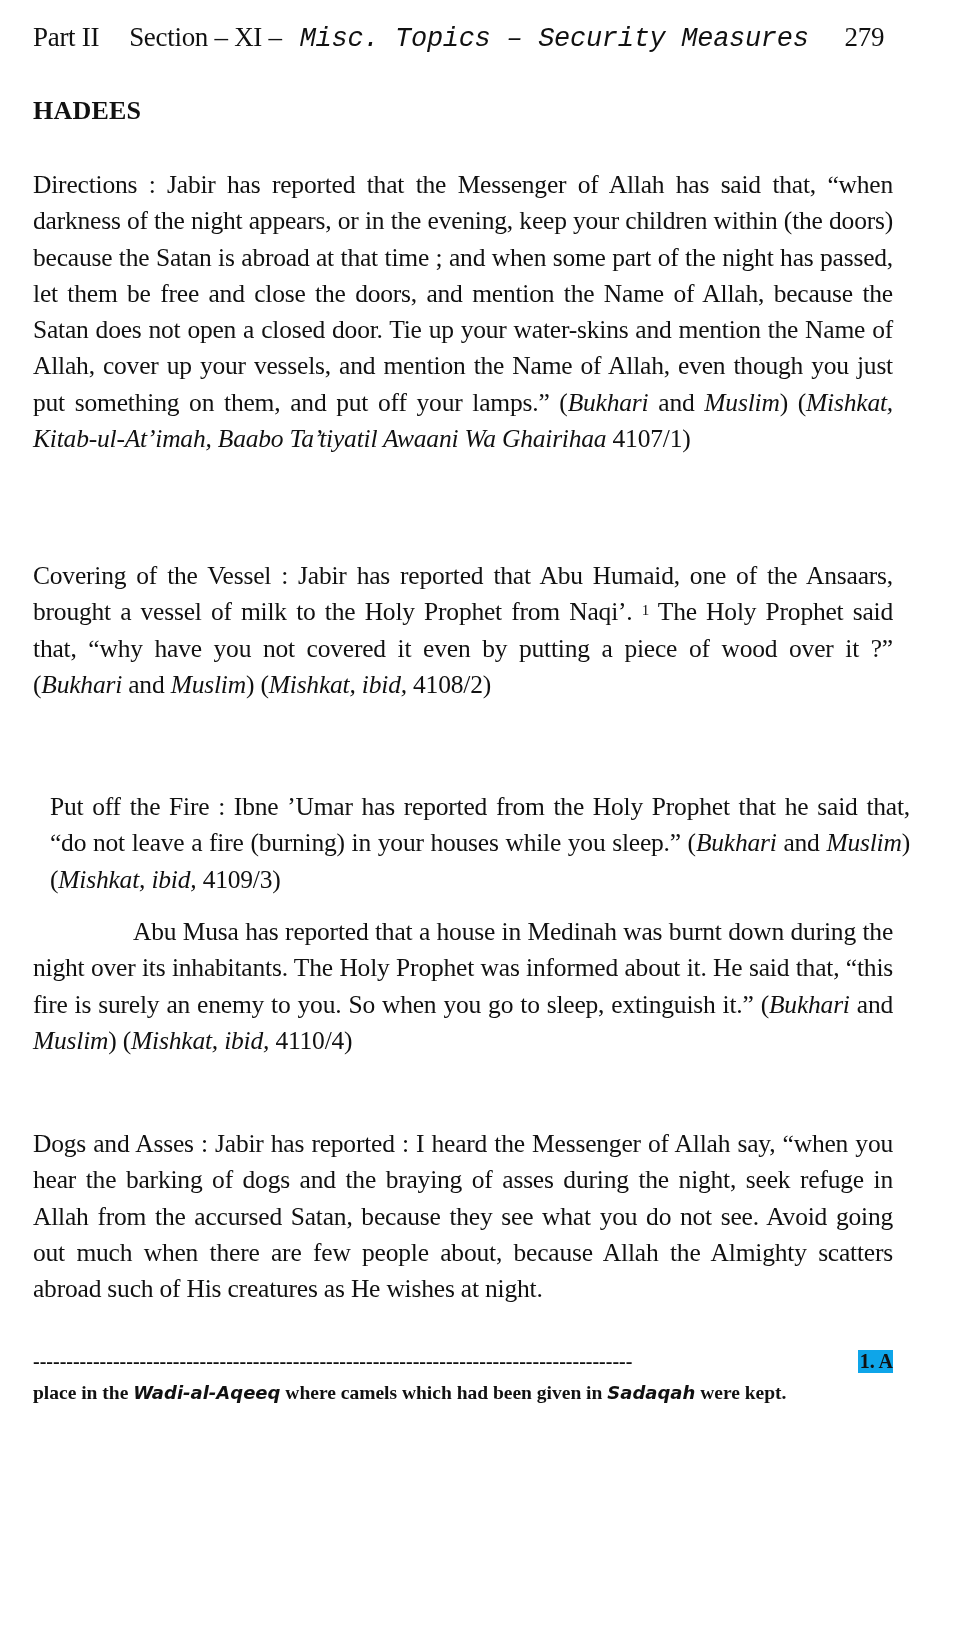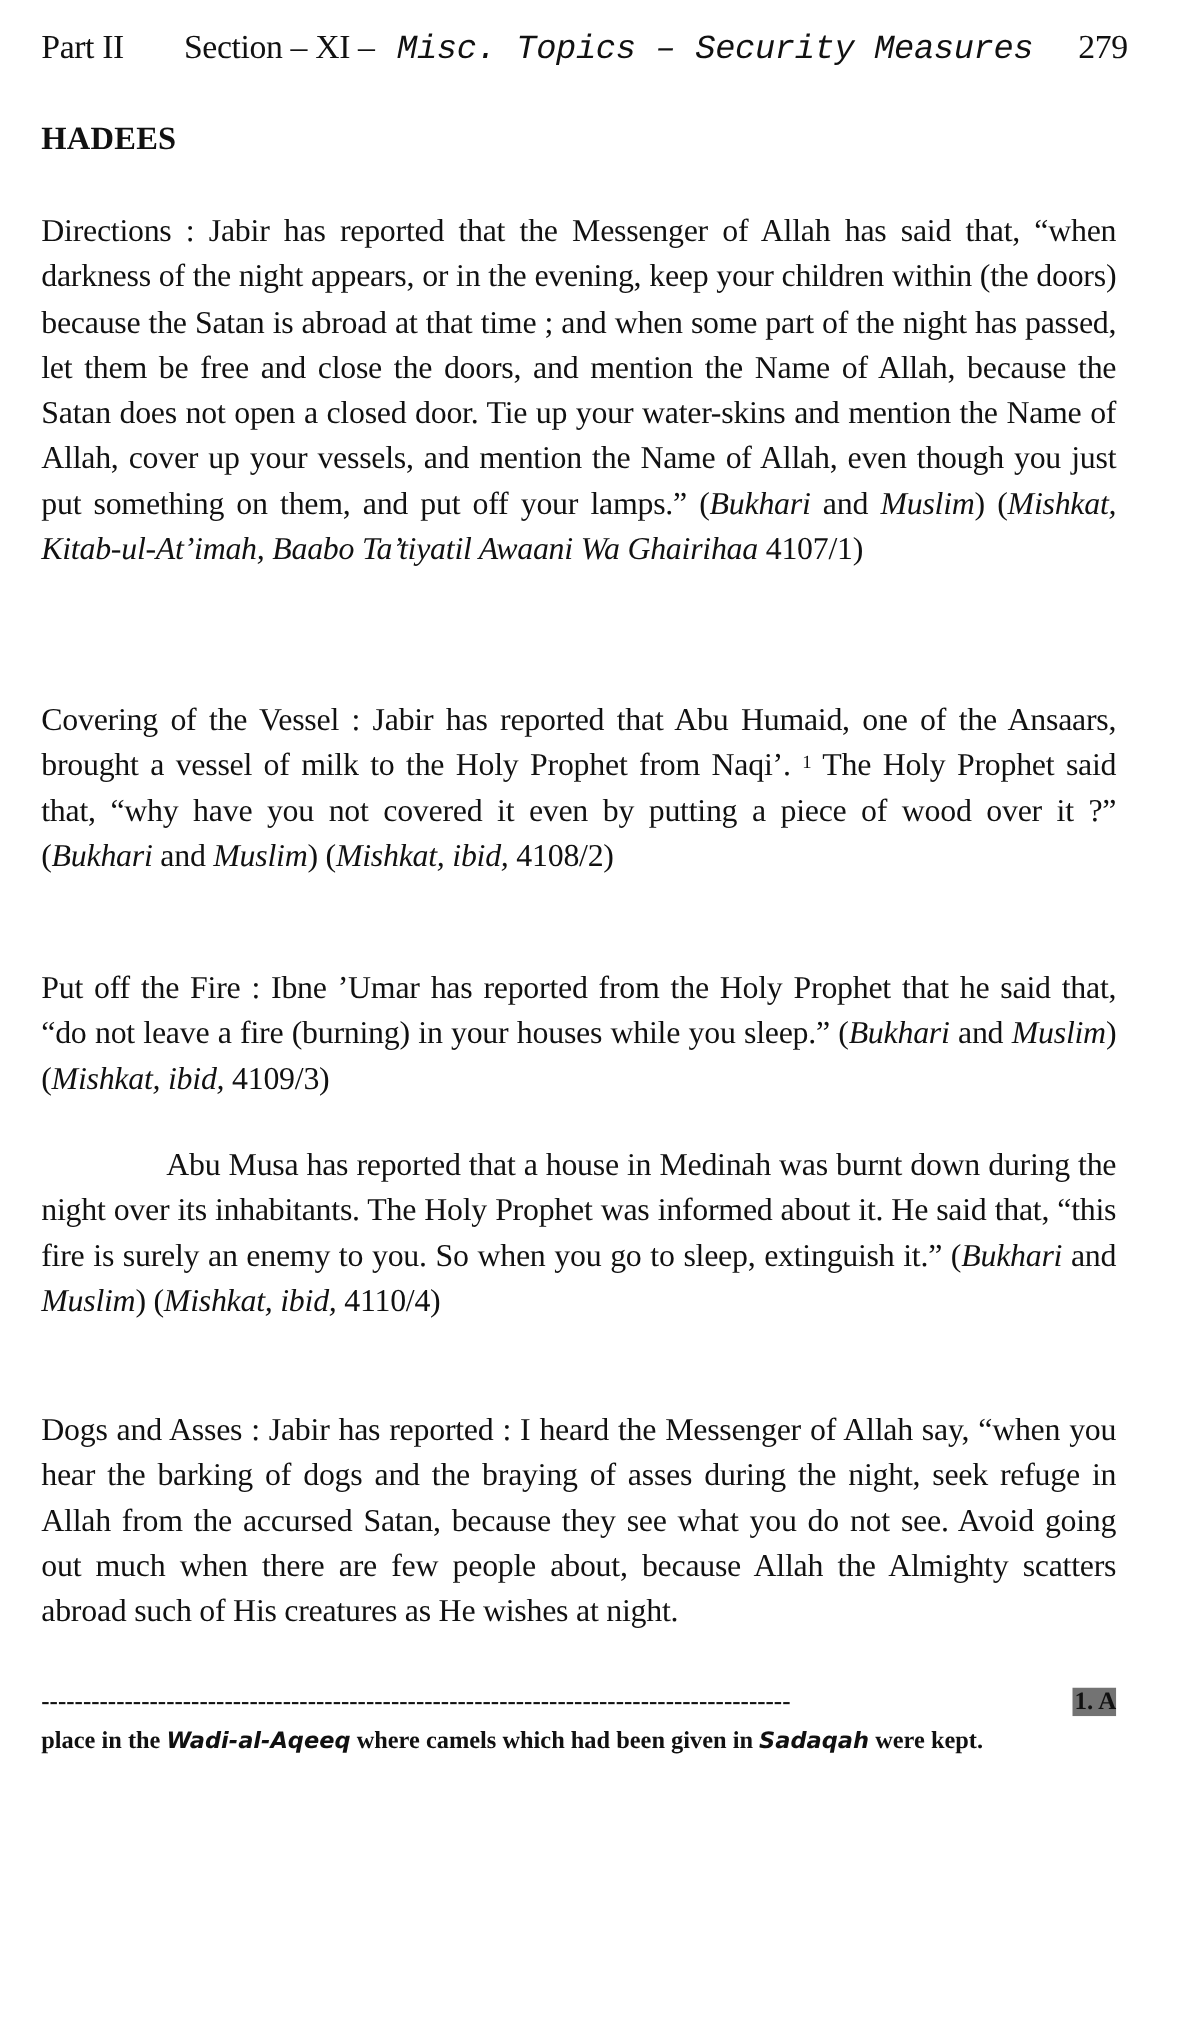--- a/index.html
+++ b/index.html
@@ -1,21 +1,21 @@
 <!DOCTYPE html>
 <html><head>
 <meta charset="utf-8">
 <style>
   html, body { margin:0; padding:0; background:#ffffff; }
   body { width:960px; height:1629px; position:relative; overflow:hidden;
          font-family:"Liberation Serif", "DejaVu Serif", serif; color:#111; }
   .page { position:absolute; left:33px; top:0; width:860px; }
   .running-head { position:absolute; top:22px; left:0; width:860px; font-size:27px; white-space:nowrap; letter-spacing:-0.3px; }
   .running-head span { display:inline-block; }
-  .rh-part { margin-right:48px; }
+  .rh-part { margin-right:30px; }
   .rh-section { margin-right:18px; }
   .rh-topic { font-style:italic; margin-right:36px;font-family:Liberation Mono, monospace; }
   .heading { position:absolute; top:96px; left:0; font-size:26px; font-weight:bold; letter-spacing:0.2px;text-align:right; }
   .para { position:absolute; left:0; width:860px; font-size:25.5px; line-height:36.3px;
           text-align:justify; text-align-last:left; letter-spacing:-0.2px; }
   .para b { font-weight:normal; }
   .para i { font-style:italic;font-family:Liberation Serif, serif; }
   .indent { text-indent:100px; }
   sup { font-size:15px; vertical-align:top; position:relative; top:-2px; }
   .footnote-rule { position:absolute; left:0; top:1350px; width:860px; font-size:20px; font-weight:bold;
@@ -32,23 +32,23 @@
   <div class="running-head">
     <span class="rh-part">Part II</span><span class="rh-section">Section – XI –</span><span class="rh-topic">Misc. Topics – Security Measures</span><span class="rh-page">279</span>
   </div>
 
   <div class="heading">HADEES</div>
 
   <p class="para" style="top:167px;margin:0;"><b>Directions :</b><span> Jabir has reported that the Messenger of Allah has said that, “when darkness of the night appears, or in the evening, keep your children within (the doors) because the Satan is abroad at that time ; and when some part of the night has passed, let them be free and close the doors, and mention the Name of Allah, because the Satan does not open a closed door. Tie up your water-skins and mention the Name of Allah, cover up your vessels, and mention the Name of Allah, even though you just put something on them, and put off your lamps.” (</span><i>Bukhari</i><span> and </span><i>Muslim</i><span>) (</span><i>Mishkat, Kitab-ul-At’imah, Baabo Ta’tiyatil Awaani Wa Ghairihaa</i><span> 4107/1)</span></p>
 
   <p class="para" style="top:558px;margin:0;"><b>Covering of the Vessel :</b><span> Jabir has reported that Abu Humaid, one of the Ansaars, brought a vessel of milk to the Holy Prophet from Naqi’. </span><sup>1</sup><span> The Holy Prophet said that, “why have you not covered it even by putting a piece of wood over it ?” (</span><i>Bukhari</i><span> and </span><i>Muslim</i><span>) (</span><i>Mishkat, ibid,</i><span> 4108/2)</span></p>
 
-  <p class="para" style="top:772px;margin:0;"><b>Put off the Fire :</b><span> Ibne ’Umar has reported from the Holy Prophet that he said that, “do not leave a fire (burning) in your houses while you sleep.” (</span><i>Bukhari</i><span> and </span><i>Muslim</i><span>) (</span><i>Mishkat, ibid,</i><span> 4109/3)</span></p>
+  <p class="para" style="top:772px;margin:17px;"><b>Put off the Fire :</b><span> Ibne ’Umar has reported from the Holy Prophet that he said that, “do not leave a fire (burning) in your houses while you sleep.” (</span><i>Bukhari</i><span> and </span><i>Muslim</i><span>) (</span><i>Mishkat, ibid,</i><span> 4109/3)</span></p>
 
   <p class="para indent" style="top:914px;margin:0;"><span>Abu Musa has reported that a house in Medinah was burnt down during the night over its inhabitants. The Holy Prophet was informed about it. He said that, “this fire is surely an enemy to you. So when you go to sleep, extinguish it.” (</span><i>Bukhari</i><span> and </span><i>Muslim</i><span>) (</span><i>Mishkat, ibid,</i><span> 4110/4)</span></p>
 
   <p class="para" style="top:1126px;margin:0;"><b>Dogs and Asses :</b><span> Jabir has reported : I heard the Messenger of Allah say, “when you hear the barking of dogs and the braying of asses during the night, seek refuge in Allah from the accursed Satan, because they see what you do not see. Avoid going out much when there are few people about, because Allah the Almighty scatters abroad such of His creatures as He wishes at night.</span></p>
 
-  <div class="footnote-rule"><span>------------------------------------------------------------------------------------------</span><span style="position:absolute;right:0;top:0;background:#737373;padding-left:2px;">1. A</span></div>
+  <div class="footnote-rule"><span>------------------------------------------------------------------------------------------</span><span style="position:absolute;right:0;top:0;background:#0ea5e9;padding-left:2px;">1. A</span></div>
 
   <p class="footnote" style="margin:0;"><span>place in the </span><i>Wadi-al-Aqeeq</i><span> where camels which had been given in </span><i>Sadaqah</i><span> were kept.</span></p>
 
 </div>
 
 </body></html>

